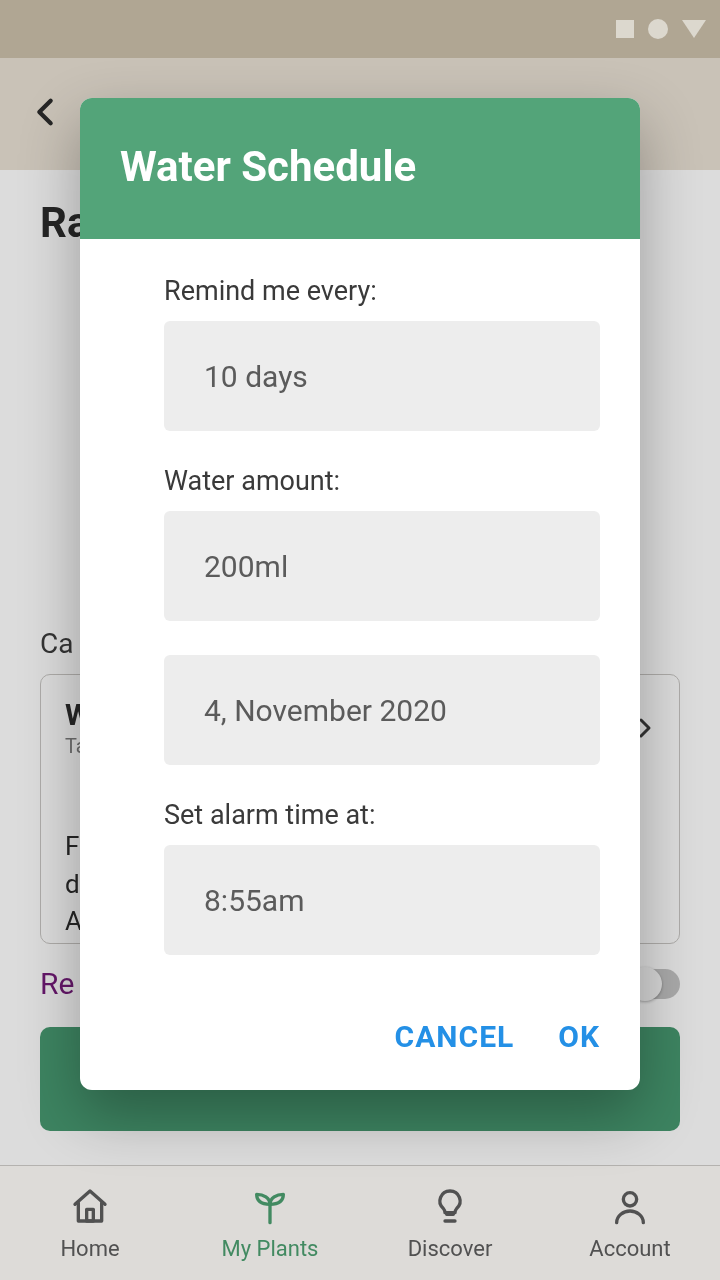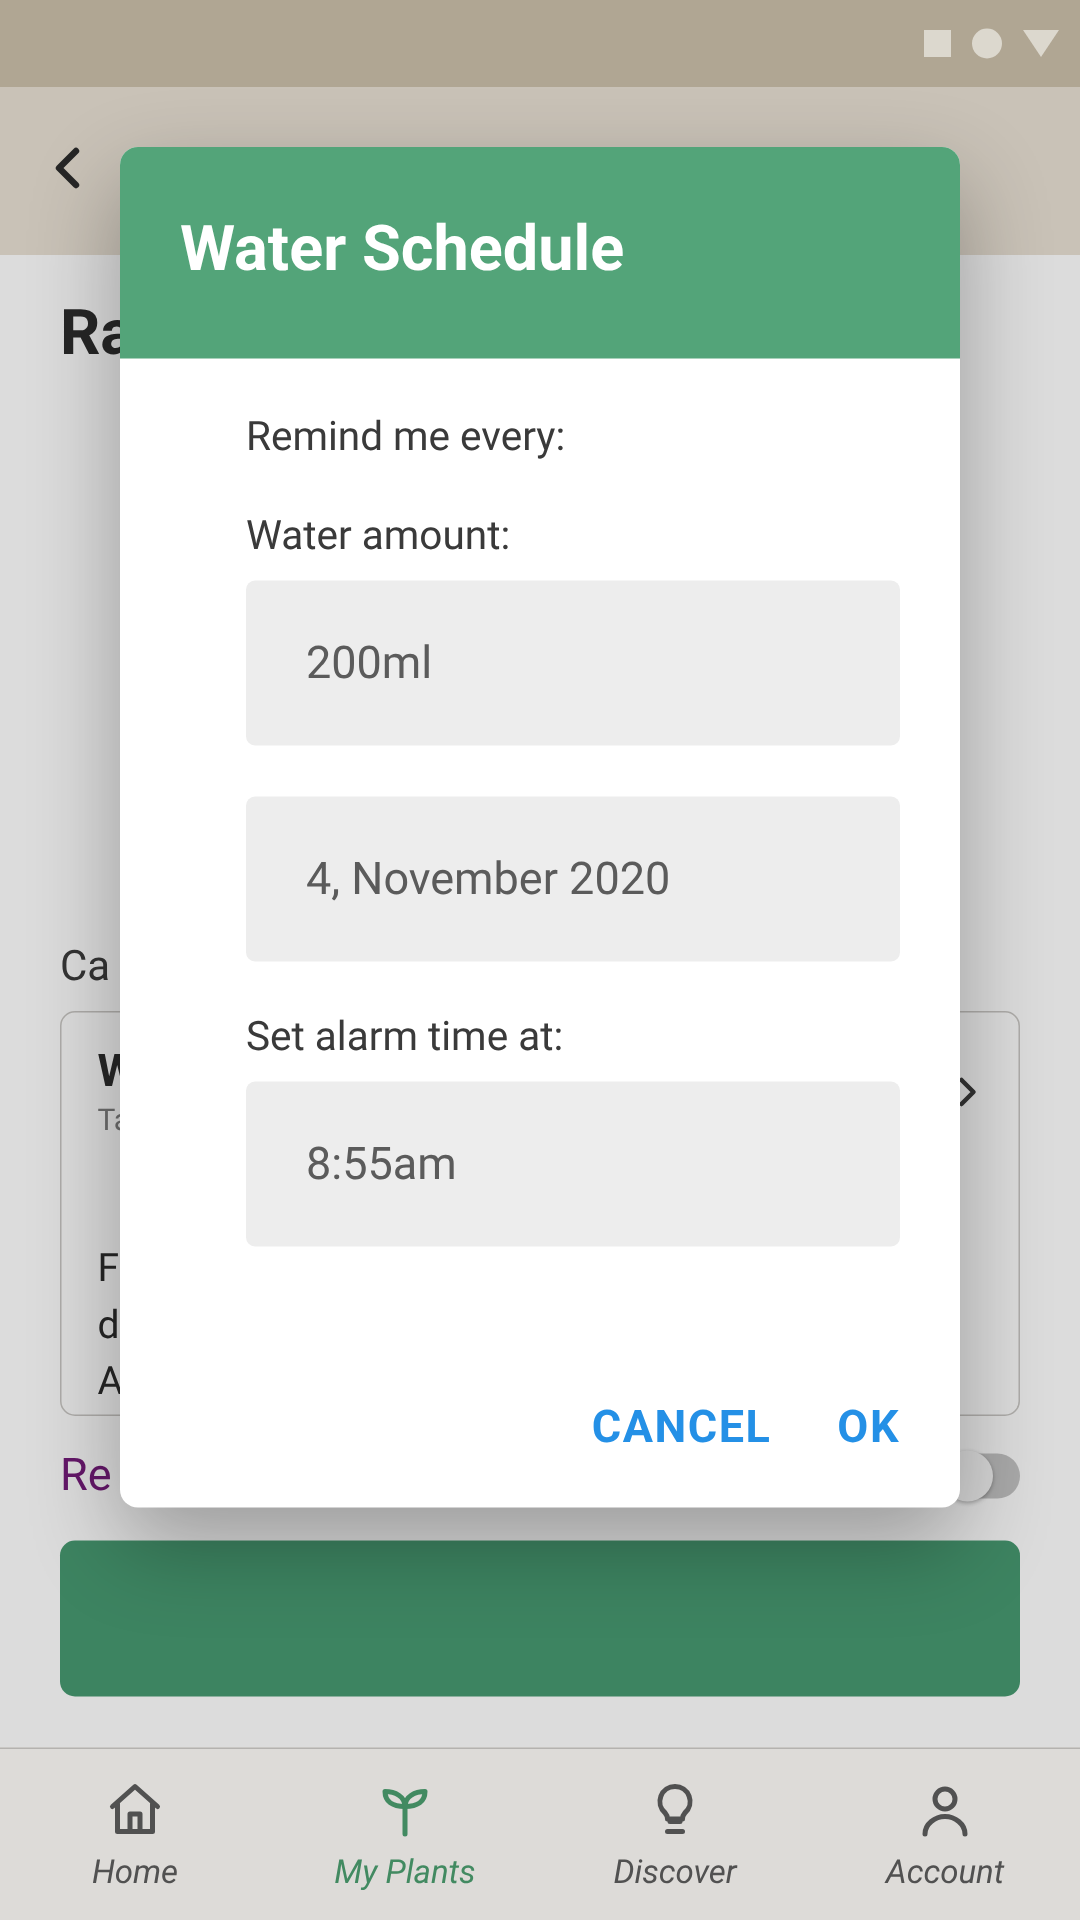--- a/index.html
+++ b/index.html
@@ -61,21 +61,20 @@
 
     
     .bottom-nav {
       position: absolute; bottom: 0; left: 0; right: 0; height: 115px;
       background: #f6f4f1; border-top: 1px solid #c9c7c3;
       display: flex;
     }
     .nav-item {
       flex: 1; display: flex; flex-direction: column; align-items: center; justify-content: center; gap: 6px;
       color: #5b5b5b;
-      font-style: italic;
     }
     .nav-item.active { color: #4a9a6d; }
     .nav-item svg { width: 40px; height: 40px; }
     .nav-label { font-size: 22px; }
 
     
     .scrim { position: absolute; inset: 0; background: rgba(0,0,0,0.10); }
 
     
     .dialog {
@@ -92,21 +91,21 @@
     .field-label { font-size: 27px; color: #3a3a3a; margin-bottom: 14px; }
     .field-input {
       width: 100%; height: 110px; background: #ededed; border-radius: 6px;
       display: flex; align-items: center; padding: 0 40px;
       font-size: 30px; color: #5b5b5b;
     }
     .dialog-actions {
       display: flex; justify-content: flex-end; gap: 44px;
       padding: 20px 40px 36px;
     }
-    .dlg-btn { font-size: 30px; font-weight: 700; color: #2490e6; letter-spacing: 1px; cursor: pointer; margin-top: 39px; }
+    .dlg-btn { font-size: 30px; font-weight: 700; color: #2490e6; letter-spacing: 1px; cursor: pointer; }
   </style>
 </head>
 <body>
 
 <div class="status-bar">
   <div class="sb-square"></div>
   <div class="sb-circle"></div>
   <div class="sb-triangle"></div>
 </div>
 
@@ -187,20 +186,21 @@
 <div class="scrim"></div>
 
 <div class="dialog">
   <div class="dialog-header">
     <div class="dialog-title">Water Schedule</div>
   </div>
   <div class="dialog-body">
 
     <div class="field">
       <div class="field-label">Remind me every:</div>
+      <div class="field-input">10 days</div>
     </div>
 
     <div class="field">
       <div class="field-label">Water amount:</div>
       <div class="field-input">200ml</div>
     </div>
 
     <div class="field">
       <div class="field-input">4, November 2020</div>
     </div>

